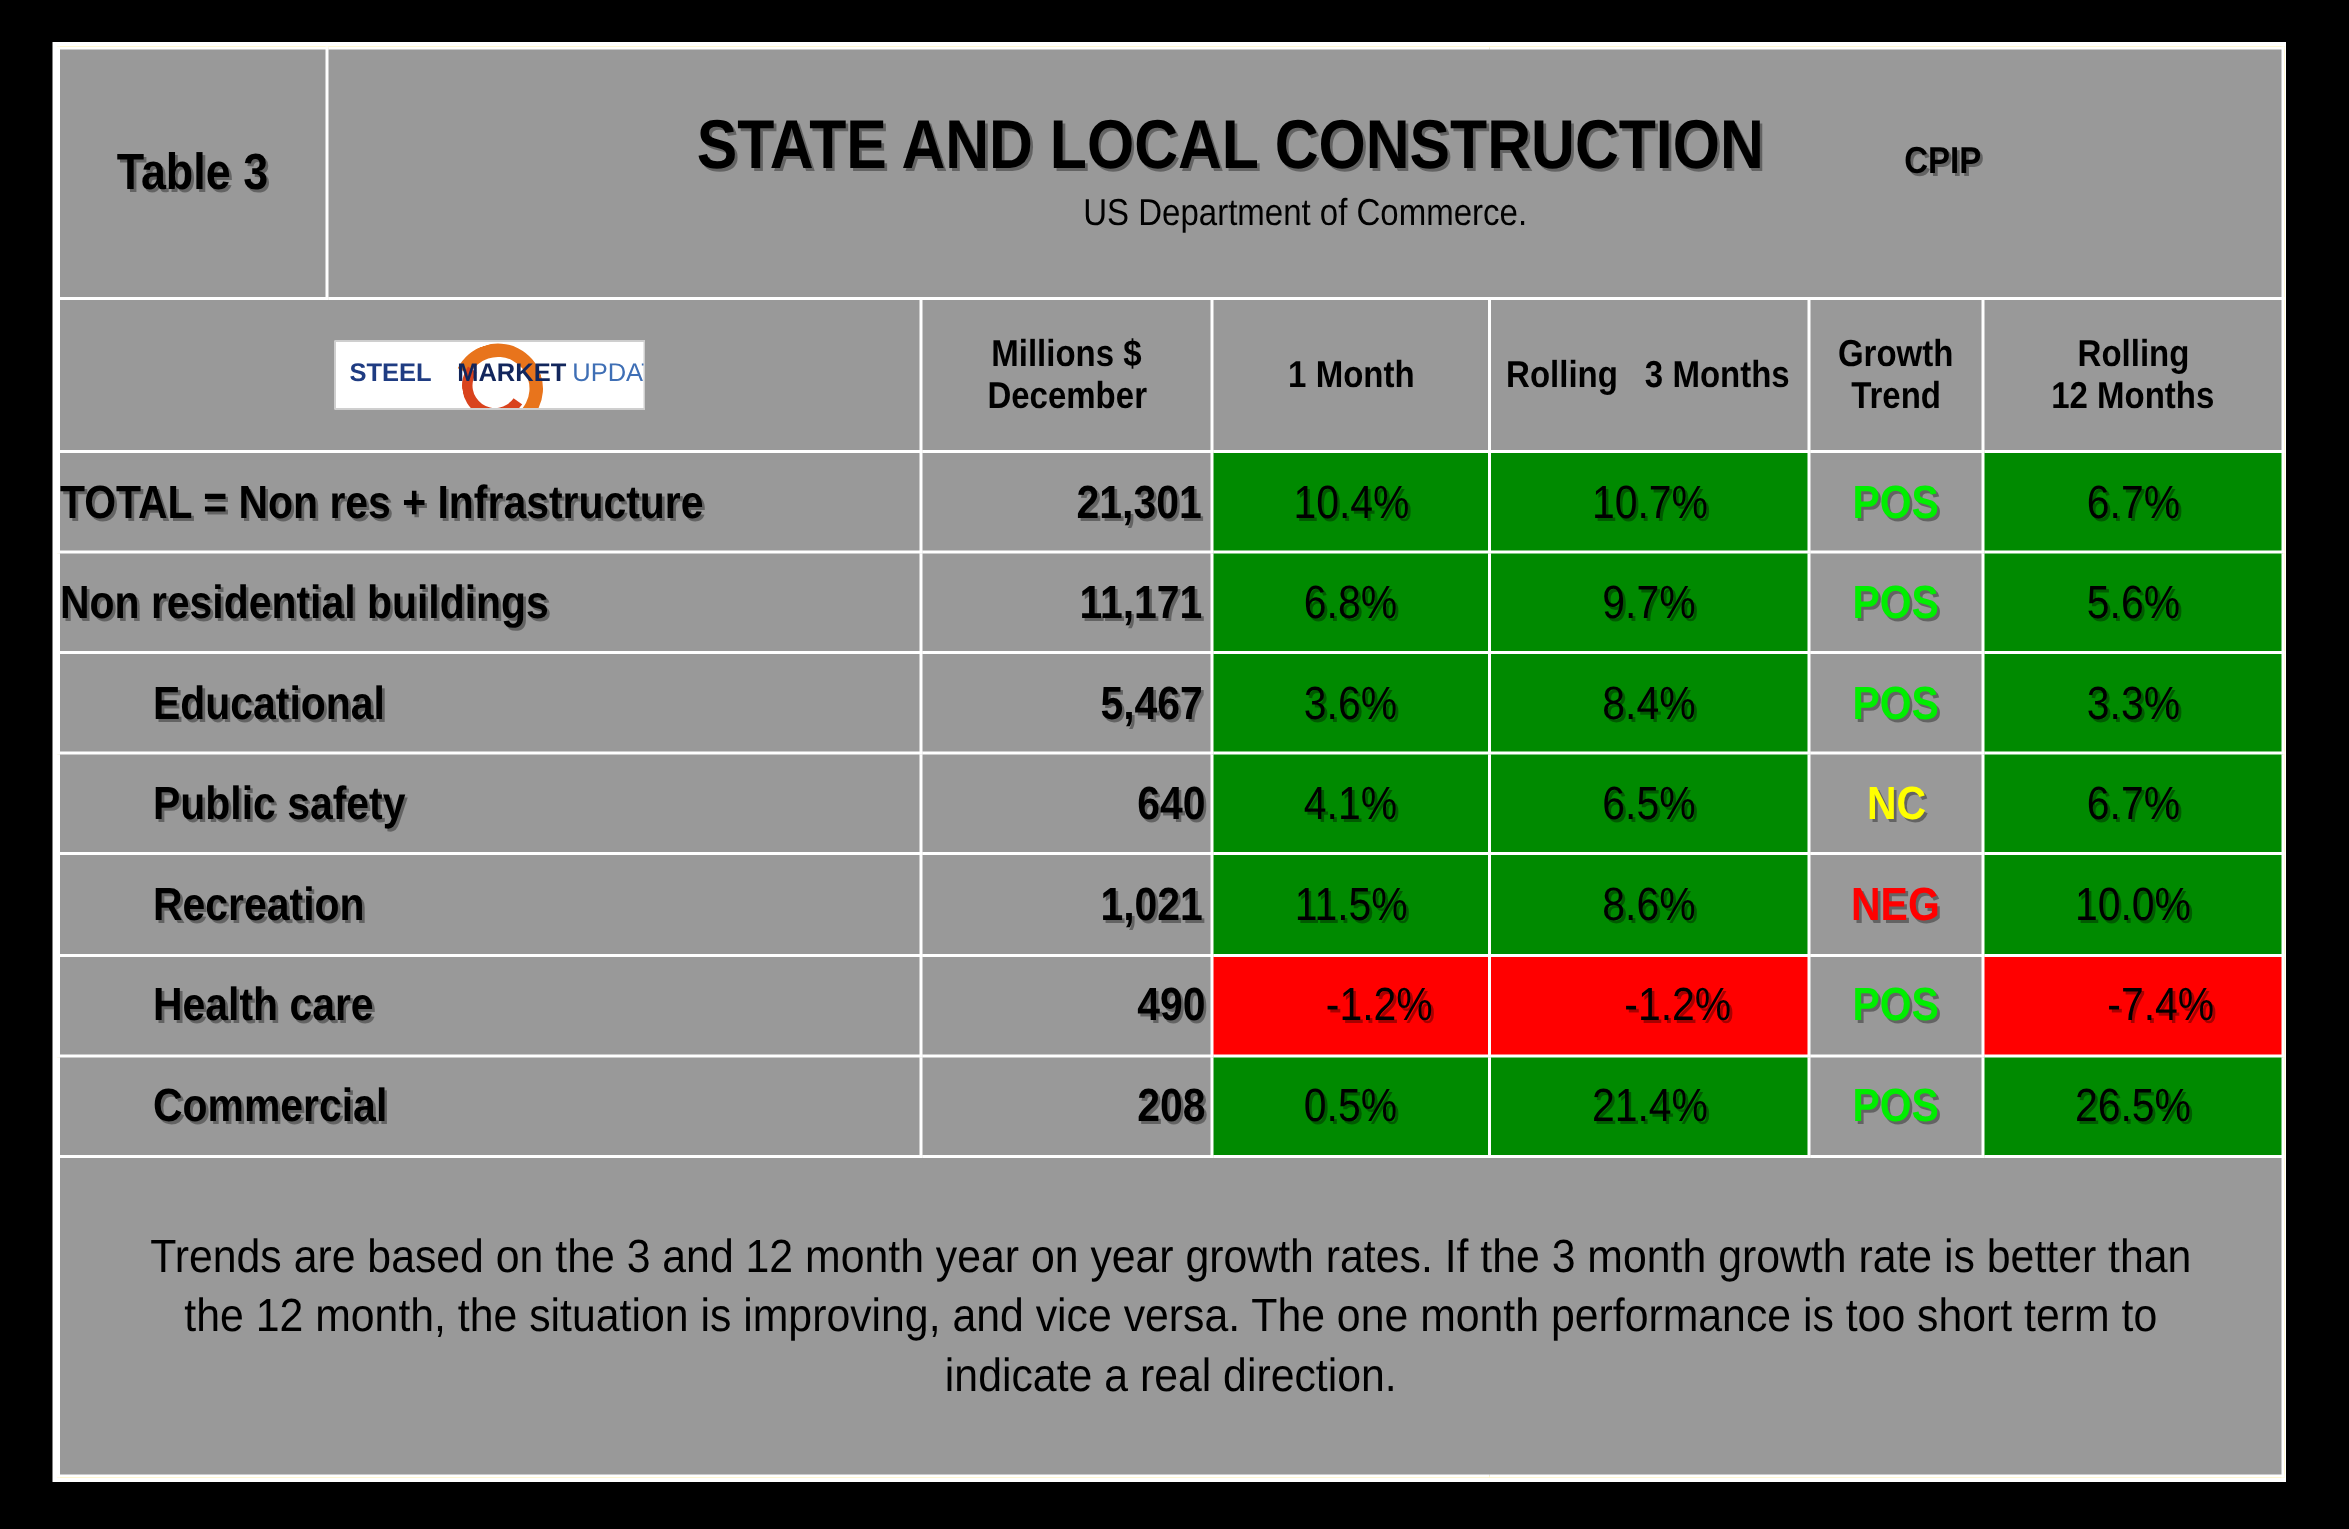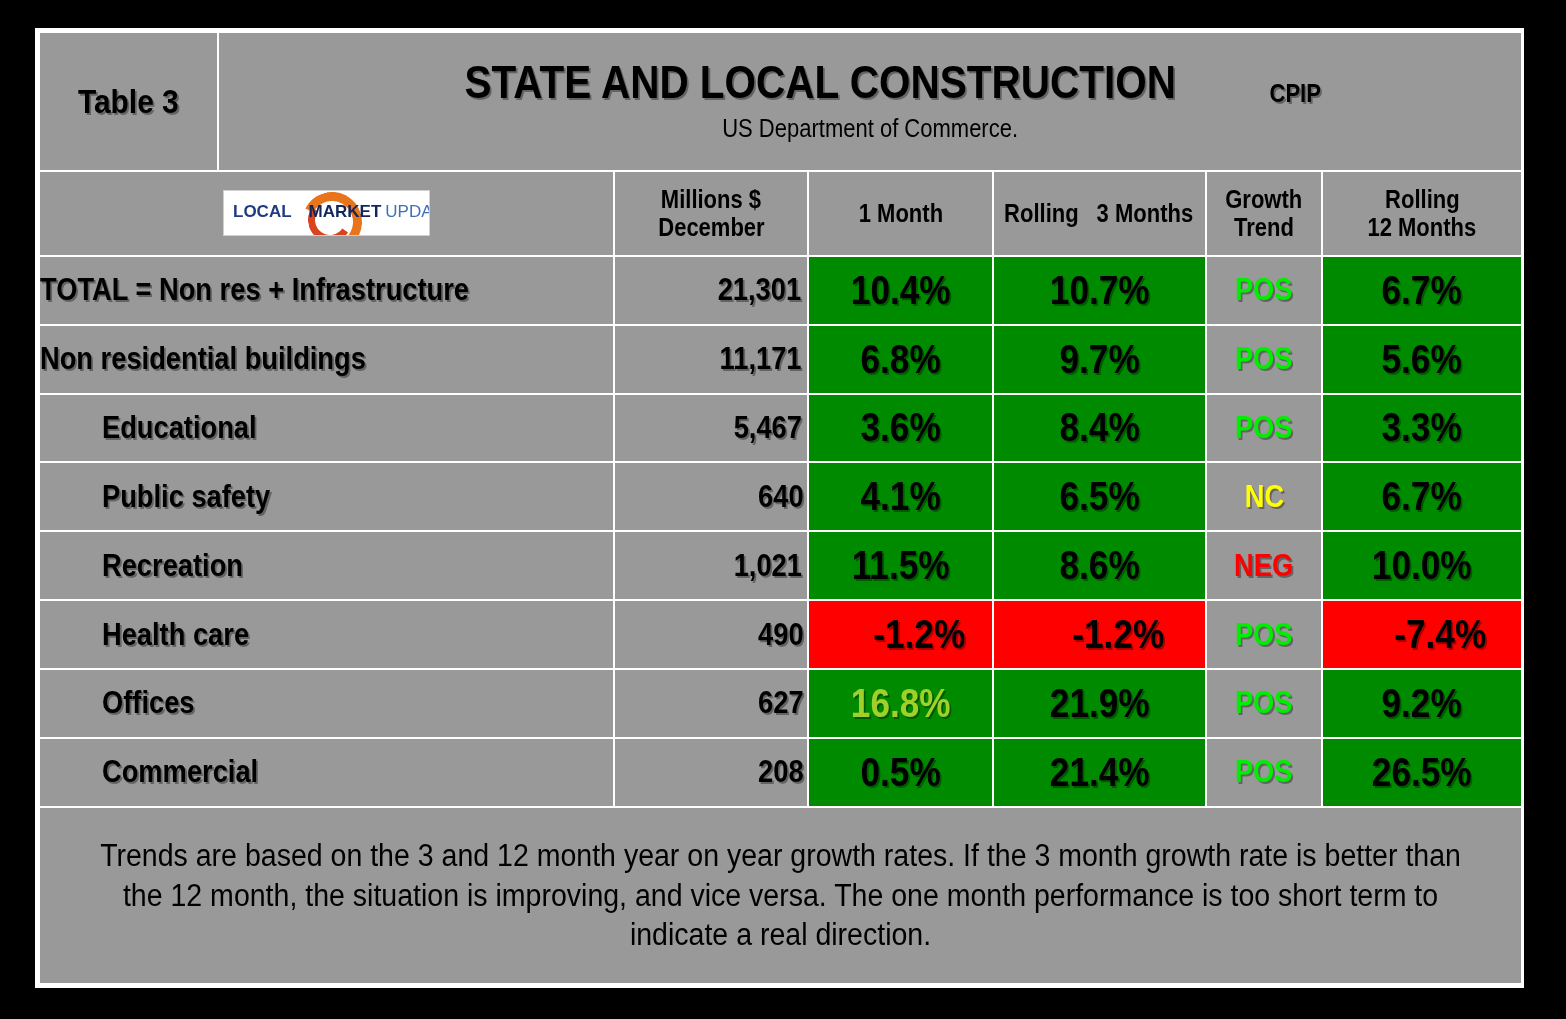--- a/index.html
+++ b/index.html
@@ -82,21 +82,21 @@
     font-size:17px;font-weight:bold;letter-spacing:0px;
   }
   .smu .w1{color:#1f3c82;}
   .smu .w2{color:#12265c;margin-left:17px;text-align:right;}
   .smu .w3{color:#3f6fb5;font-weight:normal;margin-left:4px;}
 
   
   td.lbl{font-size:31px;font-weight:bold;text-align:left;padding-left:10px;}
   td.lbl.ind{padding-left:62px;}
   td.num{font-size:31px;font-weight:bold;text-align:right;padding-right:17px;}
-  td.val{font-size:40px;font-weight:bold;text-align:center;color:#ffffff;}
+  td.val{font-size:31px;font-weight:normal;text-align:center;color:#ffffff;}
   td.val.g{background:#008a00;}
   td.val.r{background:#ff0000;padding-left:37px;}
   td.trend{font-size:31px;font-weight:bold;text-align:center;background:#999999;}
 
   .v-pos{color:#00ee00;}
   .v-nc{color:#ffff00;}
   .v-neg{color:#ff0000;}
   .v-lime{color:#a2d02a;}
 
   
@@ -137,21 +137,21 @@
           </td>
         </tr>
 
 
         <tr>
           <td class="logo-cell" colspan="2">
             <span class="smu">
               <span class="arc"></span>
               <span class="arc2"></span>
               <span class="words">
-                <span class="w1">LOCAL</span><span class="w2">MARKET</span><span class="w3">UPDATE</span>
+                <span class="w1">STEEL</span><span class="w2">MARKET</span><span class="w3">UPDATE</span>
               </span>
             </span>
           </td>
           <td class="colhdr">
             <div class="cond"><span>Millions $</span></div>
             <div class="cond"><span>December</span></div>
           </td>
           <td class="colhdr">
             <div class="cond"><span>1 Month</span></div>
           </td>
@@ -213,28 +213,20 @@
             </tr>
             <tr>
               <td class="lbl ind" colspan="2"><span class="cond-l shadowtxt">Health care</span></td>
               <td class="num"><span class="cond shadowtxt">490</span></td>
               <td class="val r"><span class="cond shadowtxt ">-1.2%</span></td>
               <td class="val r"><span class="cond shadowtxt ">-1.2%</span></td>
               <td class="trend"><span class="cond shadowtxt v-pos">POS</span></td>
               <td class="val r"><span class="cond shadowtxt ">-7.4%</span></td>
             </tr>
             <tr>
-              <td class="lbl ind" colspan="2"><span class="cond-l shadowtxt">Offices</span></td>
-              <td class="num"><span class="cond shadowtxt">627</span></td>
-              <td class="val g"><span class="cond shadowtxt v-lime">16.8%</span></td>
-              <td class="val g"><span class="cond shadowtxt ">21.9%</span></td>
-              <td class="trend"><span class="cond shadowtxt v-pos">POS</span></td>
-              <td class="val g"><span class="cond shadowtxt ">9.2%</span></td>
-            </tr>
-            <tr>
               <td class="lbl ind" colspan="2"><span class="cond-l shadowtxt">Commercial</span></td>
               <td class="num"><span class="cond shadowtxt">208</span></td>
               <td class="val g"><span class="cond shadowtxt ">0.5%</span></td>
               <td class="val g"><span class="cond shadowtxt ">21.4%</span></td>
               <td class="trend"><span class="cond shadowtxt v-pos">POS</span></td>
               <td class="val g"><span class="cond shadowtxt ">26.5%</span></td>
             </tr>
           </tbody>
 
         <tbody>

